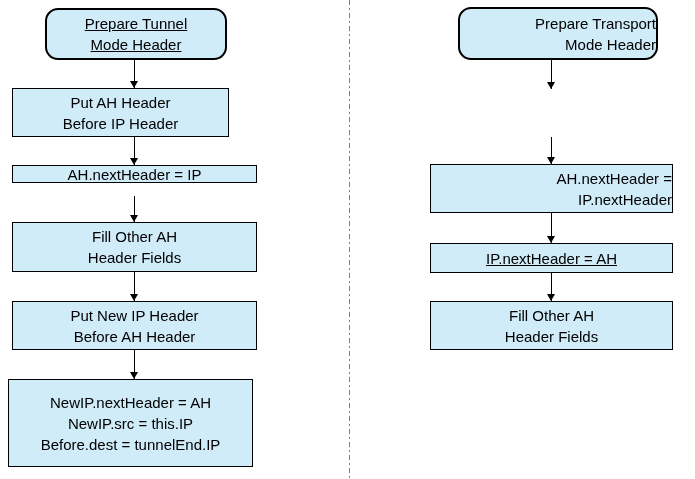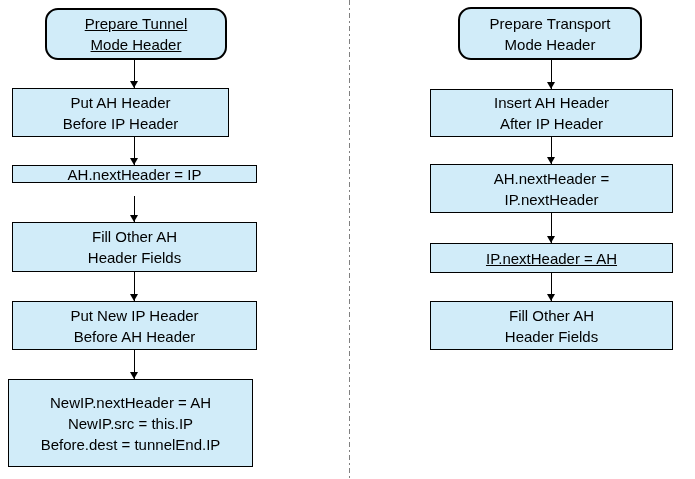--- a/index.html
+++ b/index.html
@@ -100,35 +100,31 @@
   <div class="arrow" style="left:134px; top:350px; height:29px;"></div>
 
   <div class="node" style="left:8px; top:379px; width:245px; height:88px;">
     <div>NewIP.nextHeader = AH</div>
     <div>NewIP.src = this.IP</div>
     <div>Before.dest = tunnelEnd.IP</div>
   </div>
 
   <div class="separator" style="left:349px;"></div>
 
-  <div class="node rounded" style="left:458px; top:7px; width:184px; height:53px;">
+  <div class="node rounded" style="left:458px; top:7px; width:200px; height:53px;align-items:flex-end;">
     <div>Prepare Transport</div>
     <div>Mode Header</div>
   </div>
 
   <div class="arrow" style="left:551px; top:60px; height:29px;"></div>
 
-  <div class="node" style="left:430px; top:89px; width:243px; height:48px;">
-    <div>Insert AH Header</div>
-    <div>After IP Header</div>
-  </div>
 
   <div class="arrow" style="left:551px; top:137px; height:27px;"></div>
 
-  <div class="node" style="left:430px; top:164px; width:243px; height:49px;">
+  <div class="node" style="left:430px; top:164px; width:243px; height:49px;align-items:flex-end;">
     <div>AH.nextHeader =</div>
     <div>IP.nextHeader</div>
   </div>
 
   <div class="arrow" style="left:551px; top:213px; height:30px;"></div>
 
   <div class="node" style="left:430px; top:243px; width:243px; height:30px;text-decoration:underline;">
     <div>IP.nextHeader = AH</div>
   </div>
 

